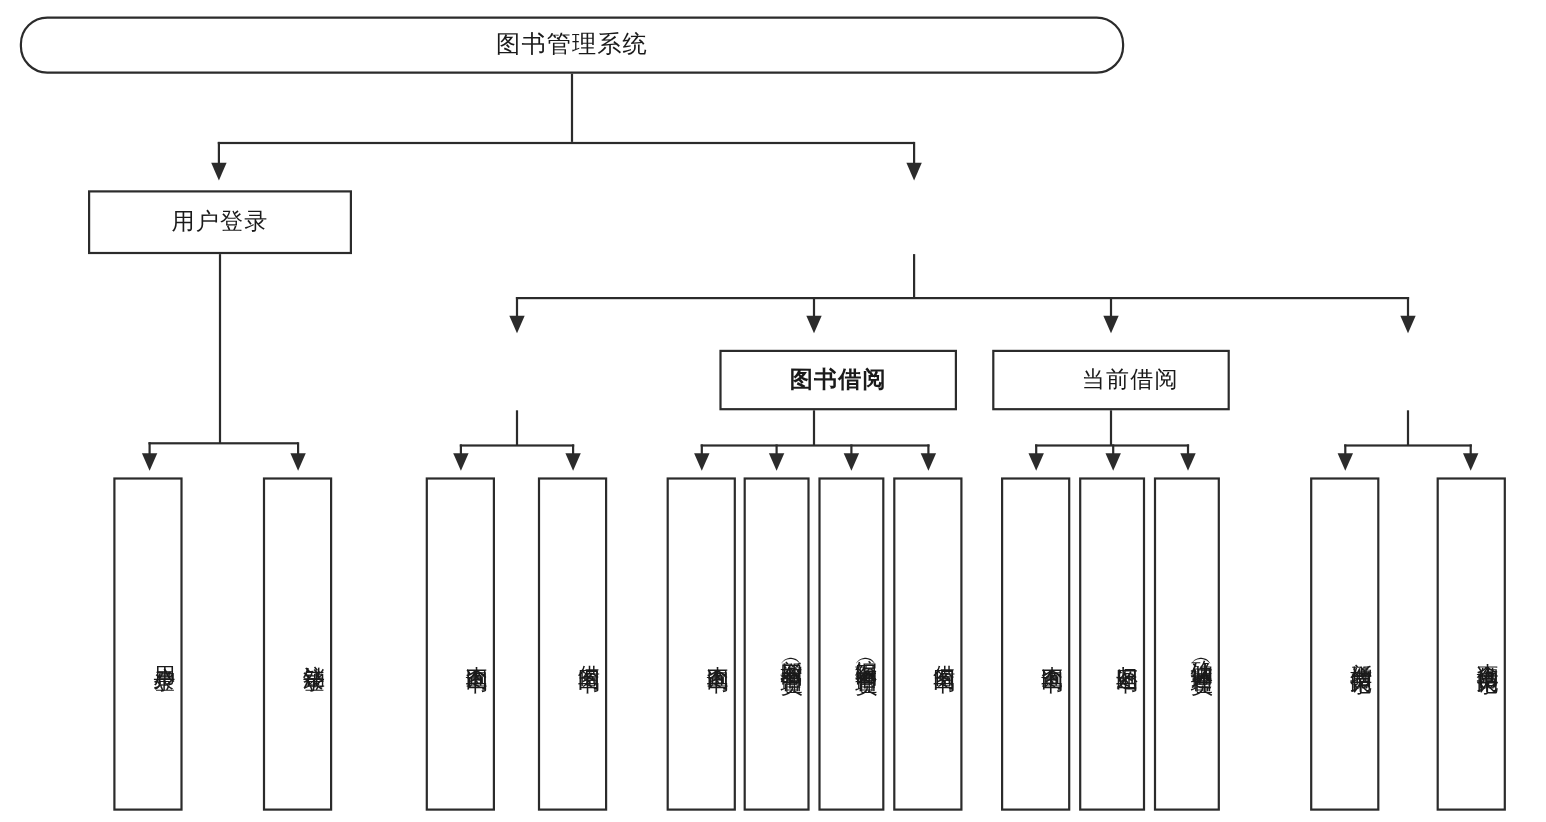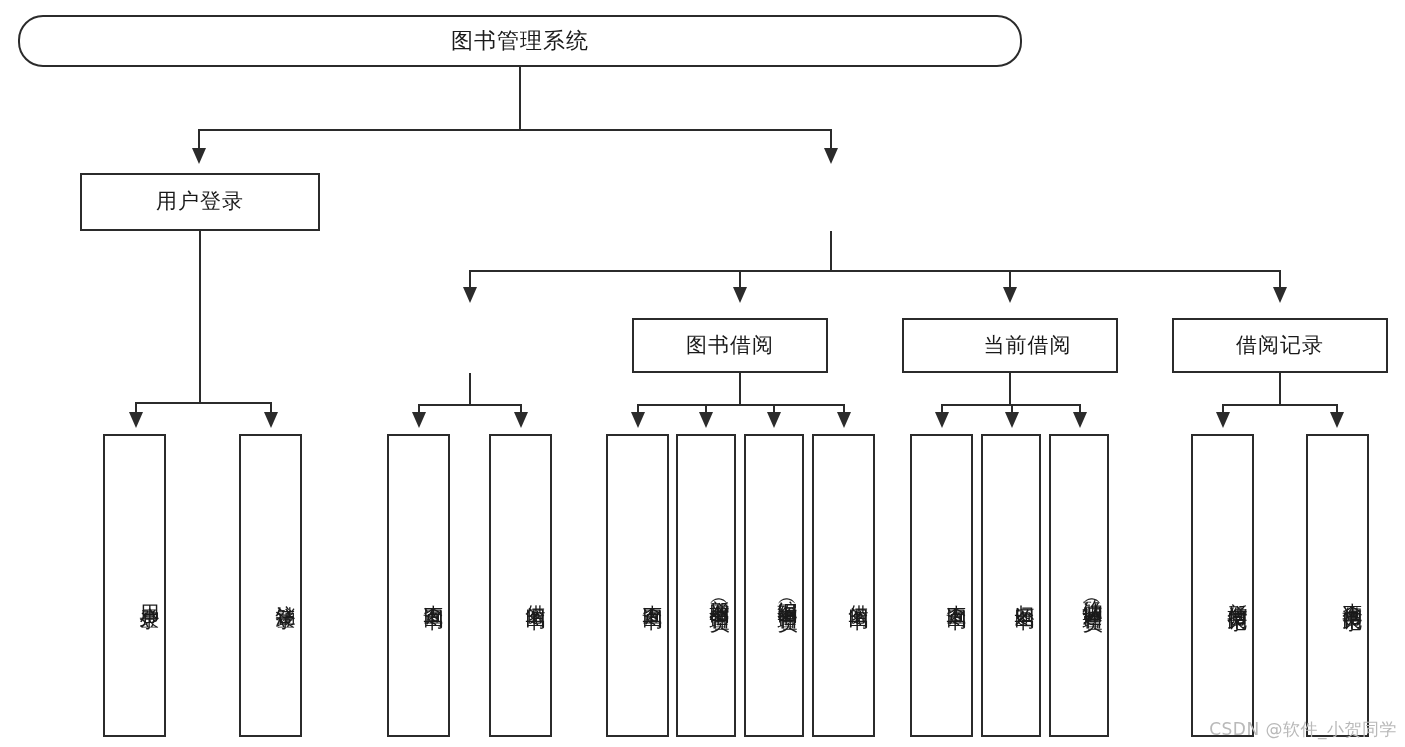--- a/index.html
+++ b/index.html
@@ -109,28 +109,25 @@
   <div class="conn hline" style="left:469px; top:270px; width:812px;"></div>
   <div class="conn vline" style="left:469px; top:270px; height:20px;"></div>
   <div class="arrow" style="left:463px; top:287px;"></div>
   <div class="conn vline" style="left:739px; top:270px; height:20px;"></div>
   <div class="arrow" style="left:733px; top:287px;"></div>
   <div class="conn vline" style="left:1009px; top:270px; height:20px;"></div>
   <div class="arrow" style="left:1003px; top:287px;"></div>
   <div class="conn vline" style="left:1279px; top:270px; height:20px;"></div>
   <div class="arrow" style="left:1273px; top:287px;"></div>
 
-  <div class="node horiz" style="left:632px; top:318px; width:196px; height:55px;">
+  <div class="node horiz" style="left:654px; top:318px; width:216px; height:55px;font-weight:bold;">
     <span>图书借阅</span>
   </div>
   <div class="node horiz" style="left:902px; top:318px; width:216px; height:55px;padding-left:35px;">
     <span>当前借阅</span>
-  </div>
-  <div class="node horiz" style="left:1172px; top:318px; width:216px; height:55px;">
-    <span>借阅记录</span>
   </div>
 
   <div class="conn vline" style="left:469px; top:373px; height:32px;"></div>
   <div class="conn hline" style="left:418px; top:404px; width:104px;"></div>
   <div class="conn vline" style="left:418px; top:404px; height:12px;"></div>
   <div class="arrow" style="left:412px; top:412px;"></div>
   <div class="conn vline" style="left:520px; top:404px; height:12px;"></div>
   <div class="arrow" style="left:514px; top:412px;"></div>
 
   <div class="conn vline" style="left:739px; top:373px; height:32px;"></div>
@@ -197,15 +194,14 @@
     <span class="vtext">确认归还（管理员）</span>
   </div>
 
   <div class="node vert" style="left:1191px; top:434px; width:63px; height:303px;">
     <span class="vtext">新增借阅记录</span>
   </div>
   <div class="node vert" style="left:1306px; top:434px; width:63px; height:303px;">
     <span class="vtext">查询借阅记录</span>
   </div>
 
-  <div id="watermark">CSDN @软件_小贺同学</div>
 
 </div>
 
 </body></html>

